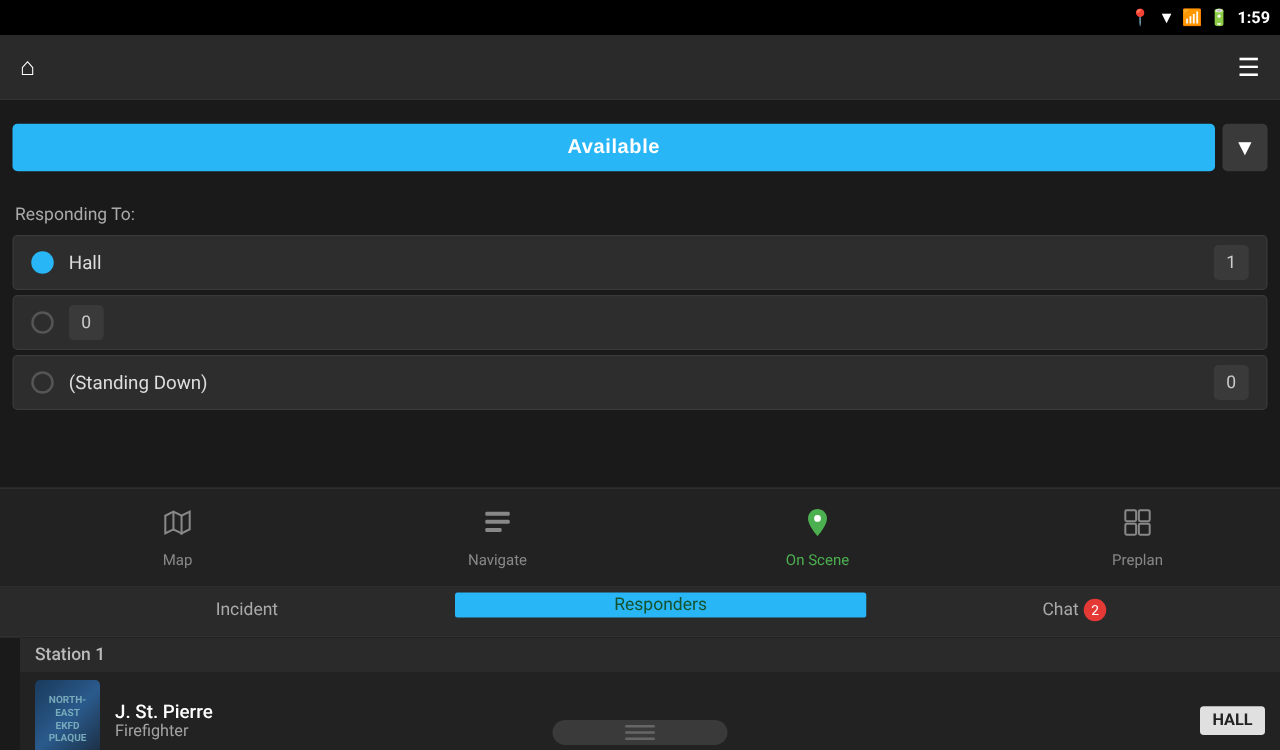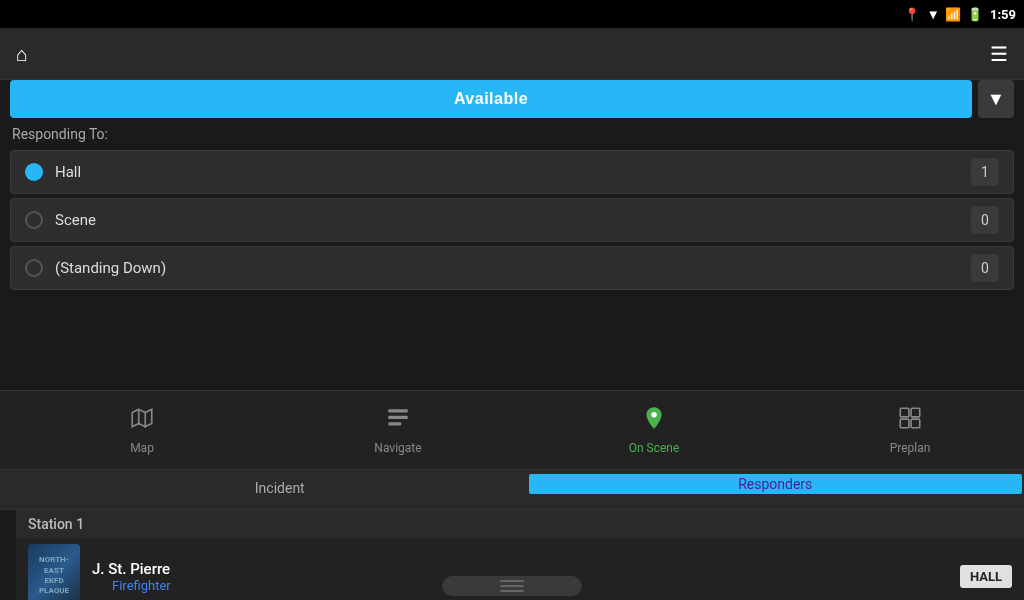--- a/index.html
+++ b/index.html
@@ -52,21 +52,21 @@
       transform: translateX(-50%);
     }
     .header-icon {
       color: #fff;
       font-size: 20px;
       cursor: pointer;
     }
 
     
     #available-bar {
-      padding: 0 10px;
+      padding: 19px 10px;
       background: #1a1a1a;
       display: flex;
       align-items: center;
       gap: 6px;
     }
     #available-btn {
       flex: 1;
       height: 38px;
       background: #29b6f6;
       border: none;
@@ -194,21 +194,21 @@
       display: flex;
       align-items: center;
       justify-content: center;
       font-size: 14px;
       color: #aaa;
       cursor: pointer;
       border-bottom: 3px solid transparent;
     }
     .tab.active {
       background: #29b6f6;
-      color: #4c1d95;
+      color: #14532d;
       border-radius: 2px;
       margin: 4px 2px;
       height: 20px;
       border-bottom: none;
     }
     .tab-badge {
       background: #e53935;
       color: #fff;
       font-size: 11px;
       border-radius: 50%;
@@ -273,22 +273,21 @@
     #responder-info {
       flex: 1;
     }
     #responder-name {
       font-size: 15px;
       font-weight: 500;
       color: #fff;
     }
     #responder-role {
       font-size: 13px;
-      color: #3b82f6;
-      margin-left: 20px;
+      color: #a3a3a3;
     }
     #responder-status {
       background: #e0e0e0;
       color: #222;
       padding: 4px 10px;
       border-radius: 3px;
       font-size: 13px;
       font-weight: bold;
     }
 
@@ -346,21 +345,20 @@
 <div id="response-options">
 
   <div class="response-option">
     <div class="dot"></div>
     <span class="label">Hall</span>
     <div class="count">1</div>
   </div>
 
   <div class="response-option">
     <div class="dot empty"></div>
-    <span class="label">Scene</span>
     <div class="count">0</div>
   </div>
 
   <div class="response-option">
     <div class="dot empty"></div>
     <span class="label">(Standing Down)</span>
     <div class="count">0</div>
   </div>
 
 </div>
@@ -412,20 +410,24 @@
   </div>
 
 </div>
 
 <div id="tabs">
   <div class="tab">
     <span>Incident</span>
   </div>
   <div class="tab active">
     <span>Responders</span>
+  </div>
+  <div class="tab" style="justify-content:center;">
+    <span>Chat</span>
+    <span class="tab-badge">2</span>
   </div>
 </div>
 
 <div id="content-area">
   <div id="station-header">
     <span>Station 1</span>
   </div>
   <div id="responder-row">
     <div id="responder-avatar">
       <div class="avatar-inner">

